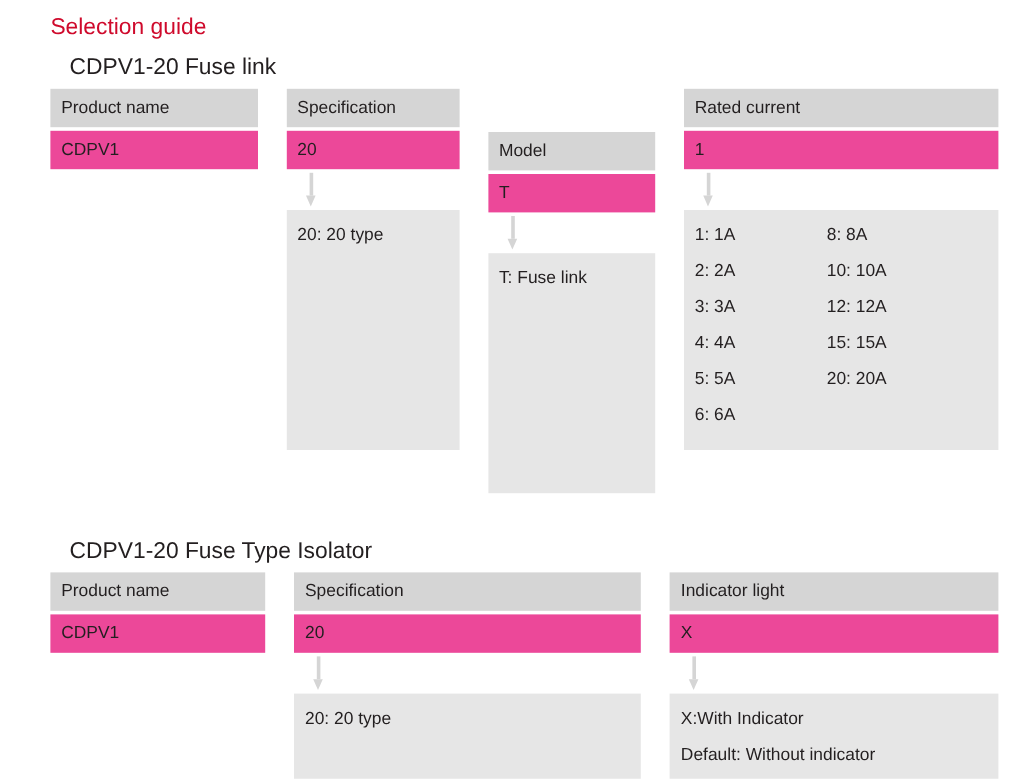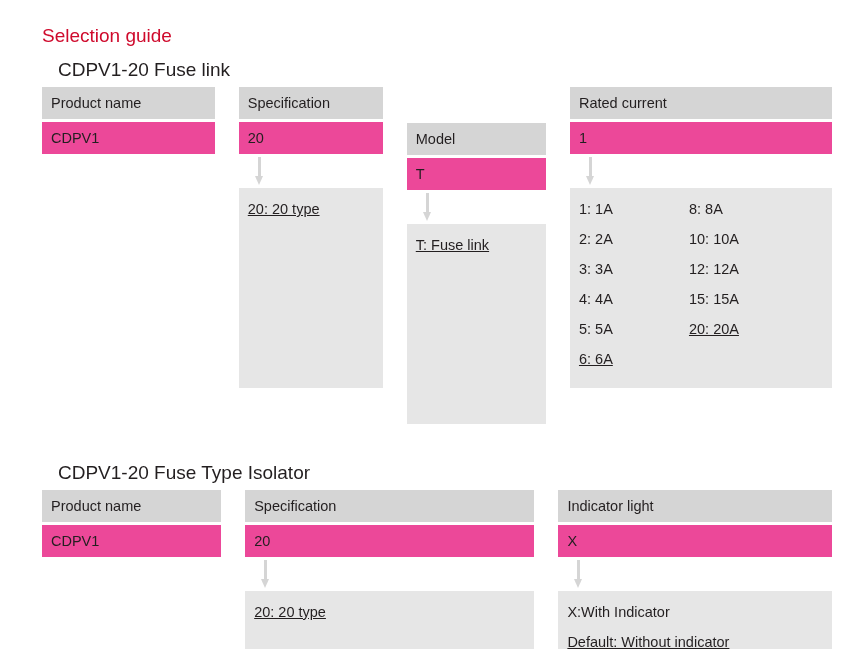--- a/index.html
+++ b/index.html
@@ -17,21 +17,21 @@
   }
   .page {
     position: absolute;
     left: 42px;
     top: 0;
     width: 790px;
   }
   .guide-title {
     color: #cf0a2c;
     font-size: 19px;
-    margin-top: 25px;
+    margin-top: 12px;
     margin-bottom: 0;
     font-weight: normal;
     line-height: 22px;
   }
   .section-title {
     font-size: 19px;
     font-weight: normal;
     margin: 12px 0 6px 16px;
     line-height: 22px;
     color: #231f20;
@@ -95,21 +95,20 @@
     line-height: 18px;
     padding: 12px 9px 12px 9px;
     box-sizing: border-box;
     color: #231f20;
   }
   .detail .line {
     margin-bottom: 12px;
   }
   .detail .line:last-child {
     margin-bottom: 0;
-    text-decoration: underline;
   }
   .two-col-list {
     display: flex;
   }
   .two-col-list .sub {
     display: flex;
     flex-direction: column;
   }
   .two-col-list .sub.first { width: 110px; }
   .s1-c1 { width: 180px; }

